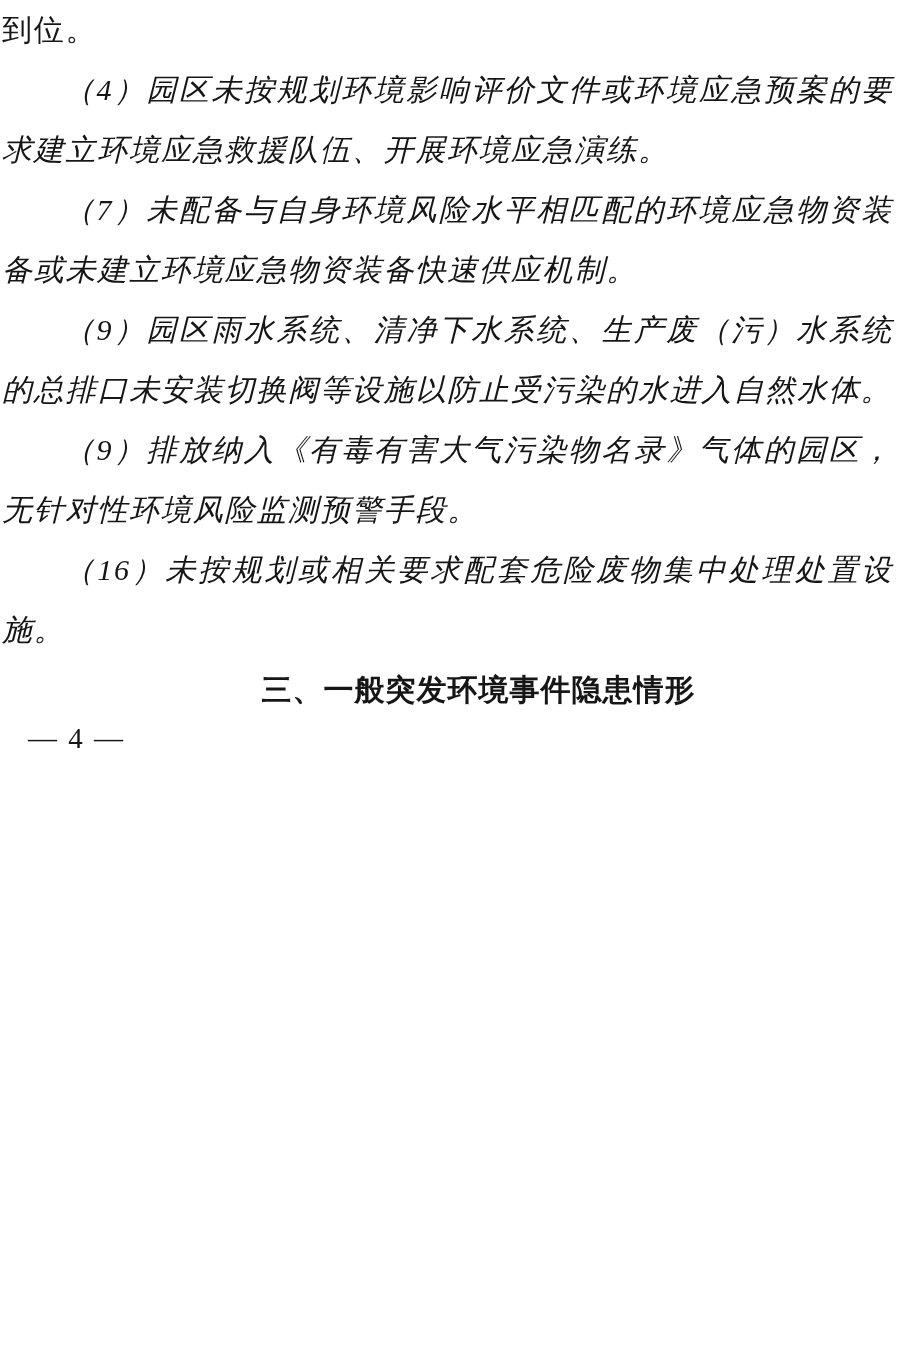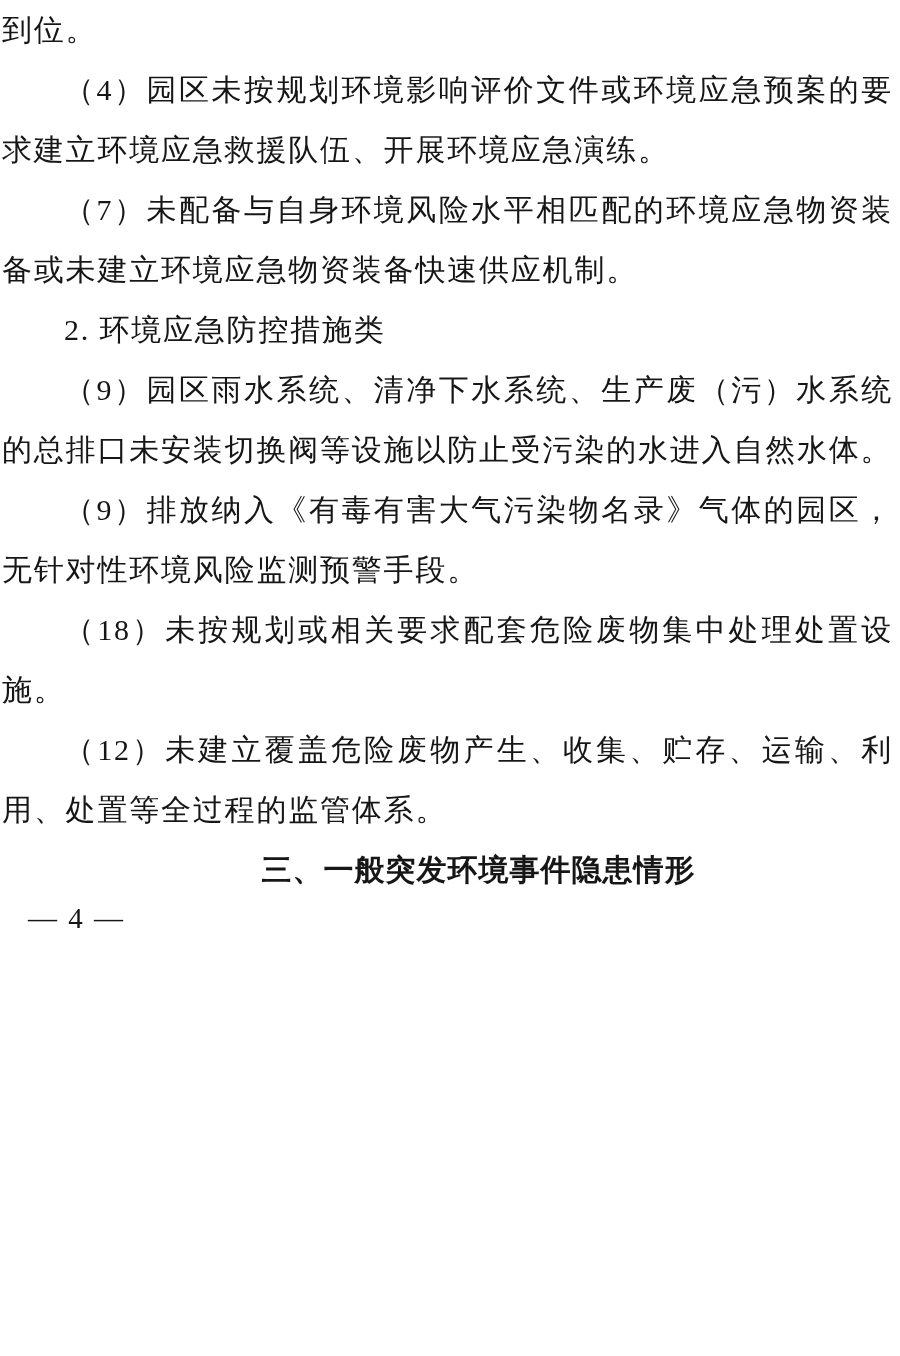--- a/index.html
+++ b/index.html
@@ -23,20 +23,21 @@
     margin: 0;
     font-size: 30px;
     line-height: 60px;
     letter-spacing: 1.8px;
     text-align: justify;
     text-justify: inter-ideograph;
     word-break: break-all;
   }
   .doc-body p.indent {
     text-indent: 62px;
+    font-style: italic;
   }
   .doc-body p.section-heading {
     font-family: "Liberation Sans", "DejaVu Sans", sans-serif;
     font-weight: bold;
     text-indent: 62px;
     text-align: center;
     letter-spacing: 1px;
   }
   .page-footer {
     font-size: 29px;
@@ -47,21 +48,19 @@
   }
 </style>
 </head>
 <body>
 
 <div class="page">
   <div class="doc-body">
     <p>到位。</p>
     <p class="indent">（4）园区未按规划环境影响评价文件或环境应急预案的要求建立环境应急救援队伍、开展环境应急演练。</p>
     <p class="indent">（7）未配备与自身环境风险水平相匹配的环境应急物资装备或未建立环境应急物资装备快速供应机制。</p>
-    <p class="indent">2. 环境应急防控措施类</p>
     <p class="indent">（9）园区雨水系统、清净下水系统、生产废（污）水系统的总排口未安装切换阀等设施以防止受污染的水进入自然水体。</p>
     <p class="indent">（9）排放纳入《有毒有害大气污染物名录》气体的园区，无针对性环境风险监测预警手段。</p>
-    <p class="indent">（18）未按规划或相关要求配套危险废物集中处理处置设施。</p>
-    <p class="indent">（12）未建立覆盖危险废物产生、收集、贮存、运输、利用、处置等全过程的监管体系。</p>
+    <p class="indent">（16）未按规划或相关要求配套危险废物集中处理处置设施。</p>
     <p class="section-heading">三、一般突发环境事件隐患情形</p>
   </div>
   <div class="page-footer">— 4 —</div>
 </div>
 
 </body></html>

